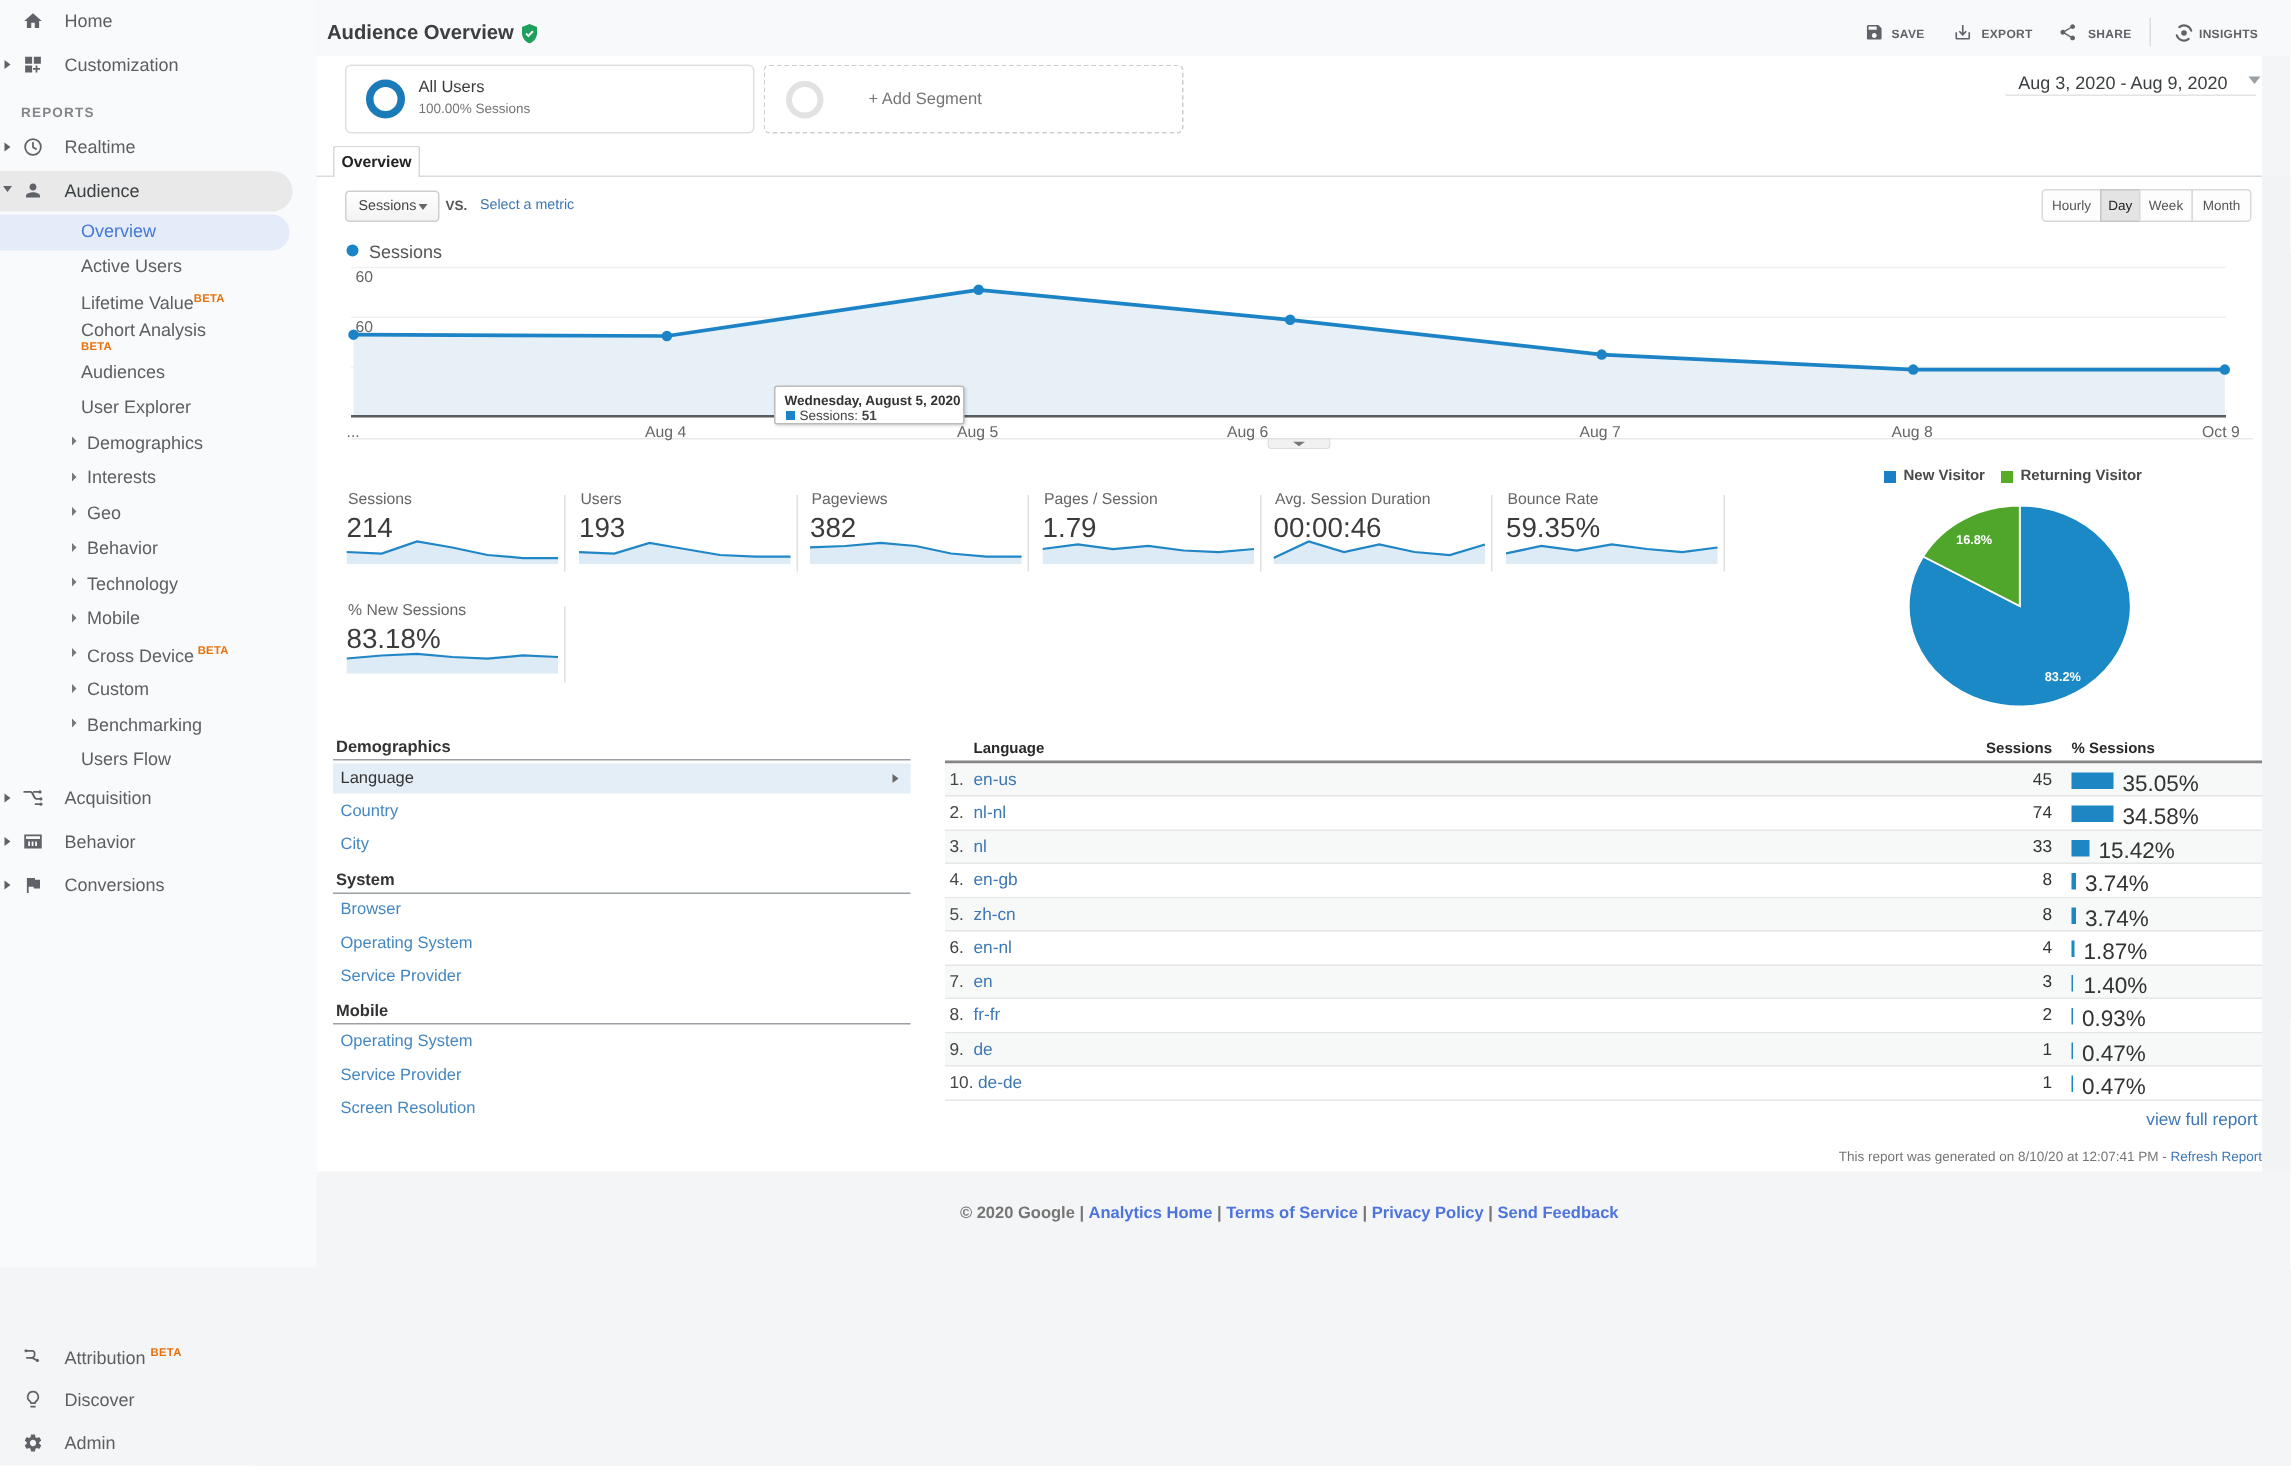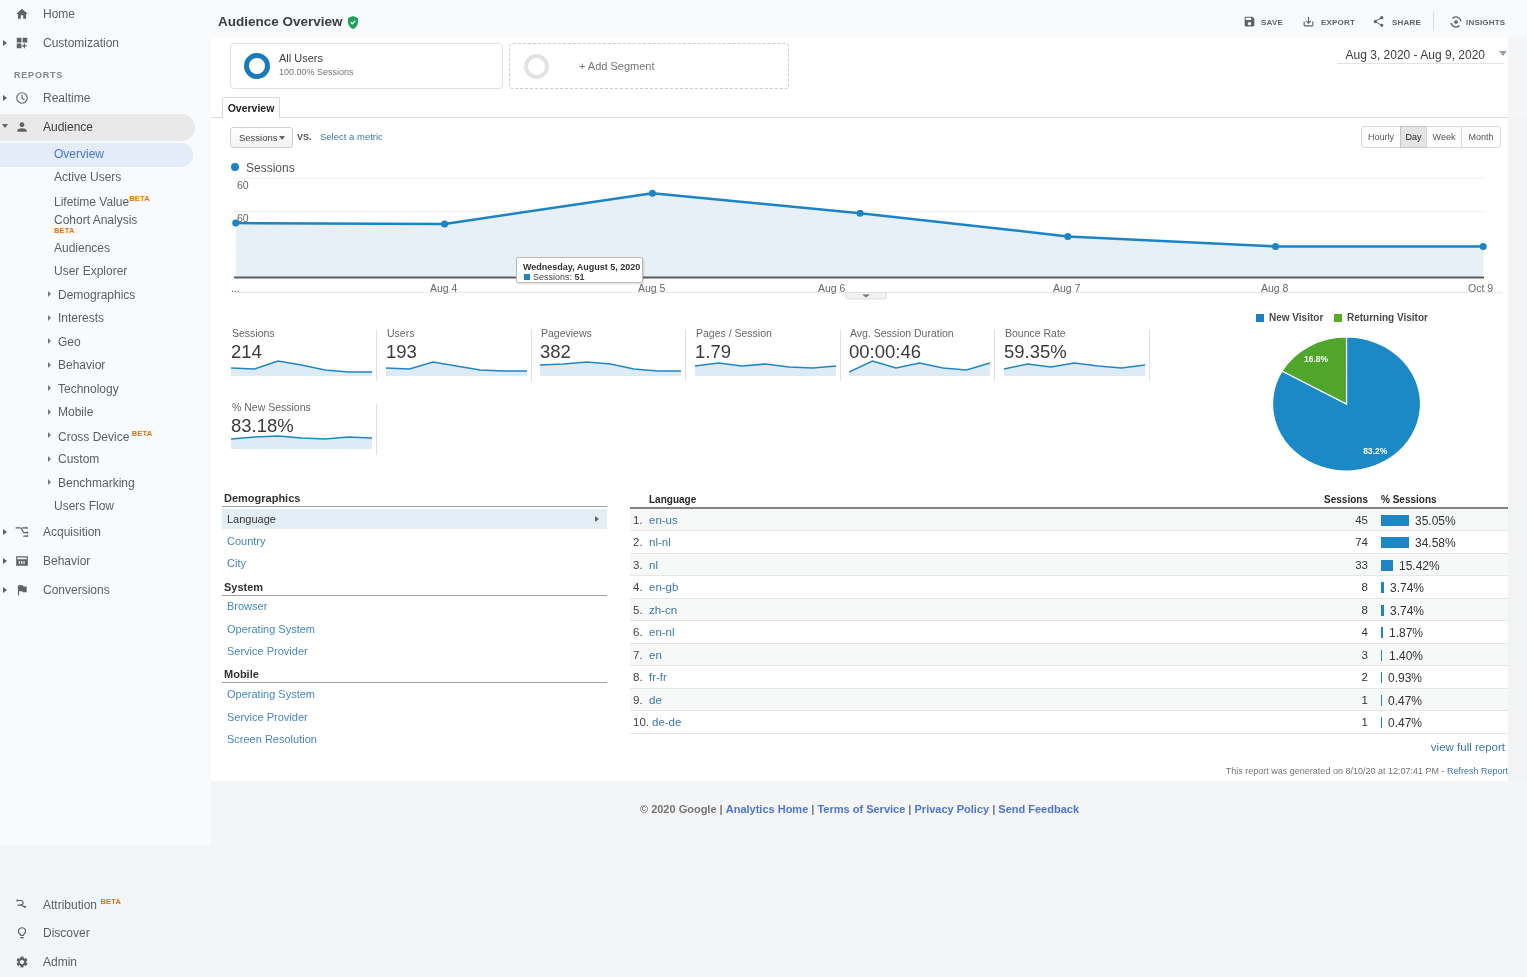--- a/index.html
+++ b/index.html
@@ -76,21 +76,21 @@
 
 
 .th { position:absolute; font-size:10px; font-weight:bold; color:#282828; }
 #thline { position:absolute; left:630px; top:507px; width:878px; border-top:2px solid #848484; }
 .trow { position:absolute; left:630px; width:878px; height:22.5px; border-bottom:1px solid #e6e6e6; }
 .trow.odd { background:#f7f8f8; }
 .tnum { position:absolute; left:3px; top:5px; font-size:11.5px; color:#444; }
 .tlang { position:absolute; left:19px; top:5px; font-size:11.5px; color:#3d77b3; }
 .tsess { position:absolute; right:140px; top:5px; font-size:11.5px; color:#333; }
 .tbar { position:absolute; left:751px; top:6px; height:11px; background:#1e87c3; }
-.tpct { position:absolute; top:5px; font-size:12px; color:#333; }
+.tpct { position:absolute; top:5px; font-size:15px; color:#333; }
 
 #viewfull { position:absolute; top:741px; right:22px; font-size:11.5px; color:#3d77b3; }
 #genline { position:absolute; top:766px; right:19px; font-size:9px; color:#757575; }
 #genline a { color:#3d77b3; text-decoration:none; }
 #footer { position:absolute; top:803px; left:211px; width:1297px; text-align:center; font-size:11px; font-weight:bold; color:#757575; }
 #footer span.lnk { color:#4d74dc; }
 
 </style>
 </head>
 <body>

